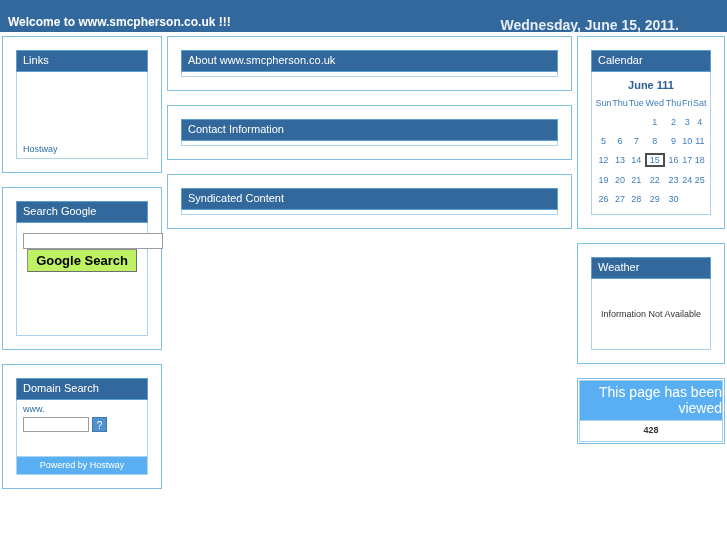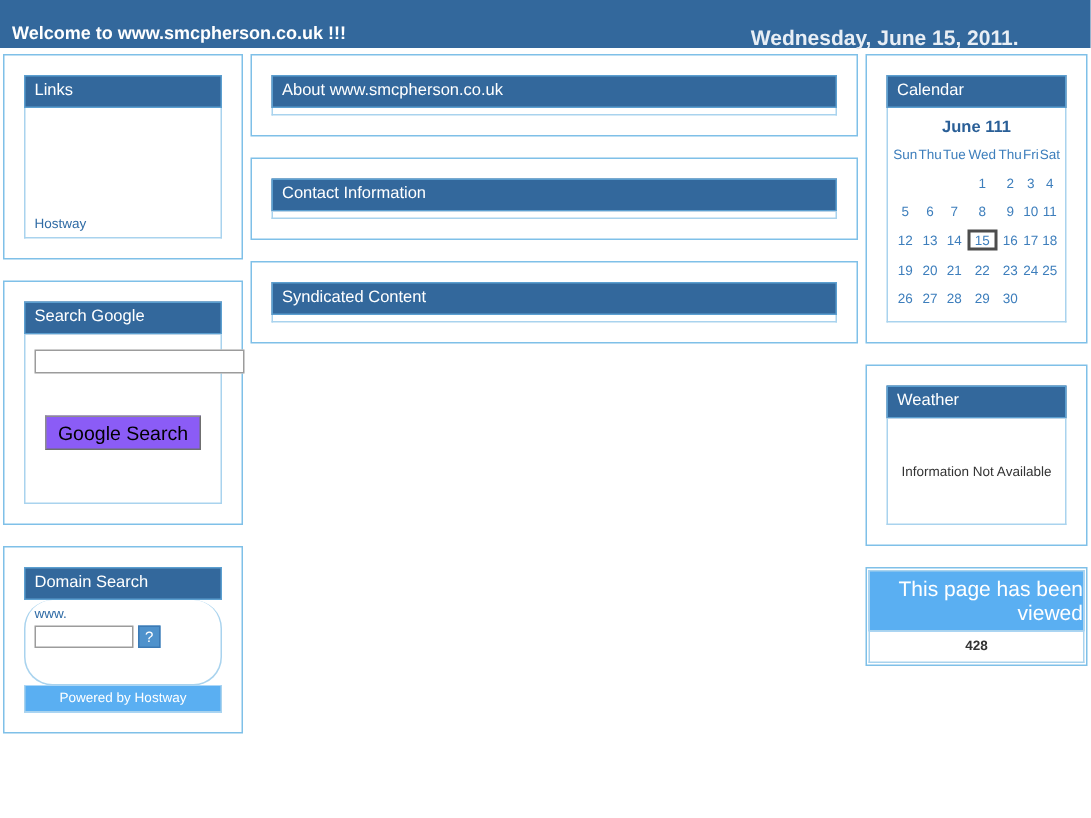--- a/index.html
+++ b/index.html
@@ -113,38 +113,37 @@
     width: 140px;
     height: 16px;
     border: 1px solid #9c9c9c;
     background: #ffffff;
     font-family: "Liberation Sans", sans-serif;
     font-size: 11px;
     box-sizing: border-box;
     padding: 1px 2px;
   }
   .gbutton {
-    margin-top: 28px;
-    background: #8b5cf6;
+    background: #bef264;
     border: 1px solid #8d8d8d;
     border-right-color: #6f6f6f;
     border-bottom-color: #6f6f6f;
     color: #000000;
     font-family: "Liberation Sans", sans-serif;
     font-size: 13px;
     padding: 3px 8px;
     cursor: pointer;
+    font-weight: bold;
   }
 
   
   .dsearch-body {
     height: 48px;
     position: relative;
     padding: 4px 6px;
-    border-radius: 19px;
   }
   .www-label {
     font-size: 9px;
     color: #2f6ba5;
     margin-bottom: 3px;
   }
   .dsearch-row {
     display: flex;
     align-items: center;
     justify-content: space-between;

